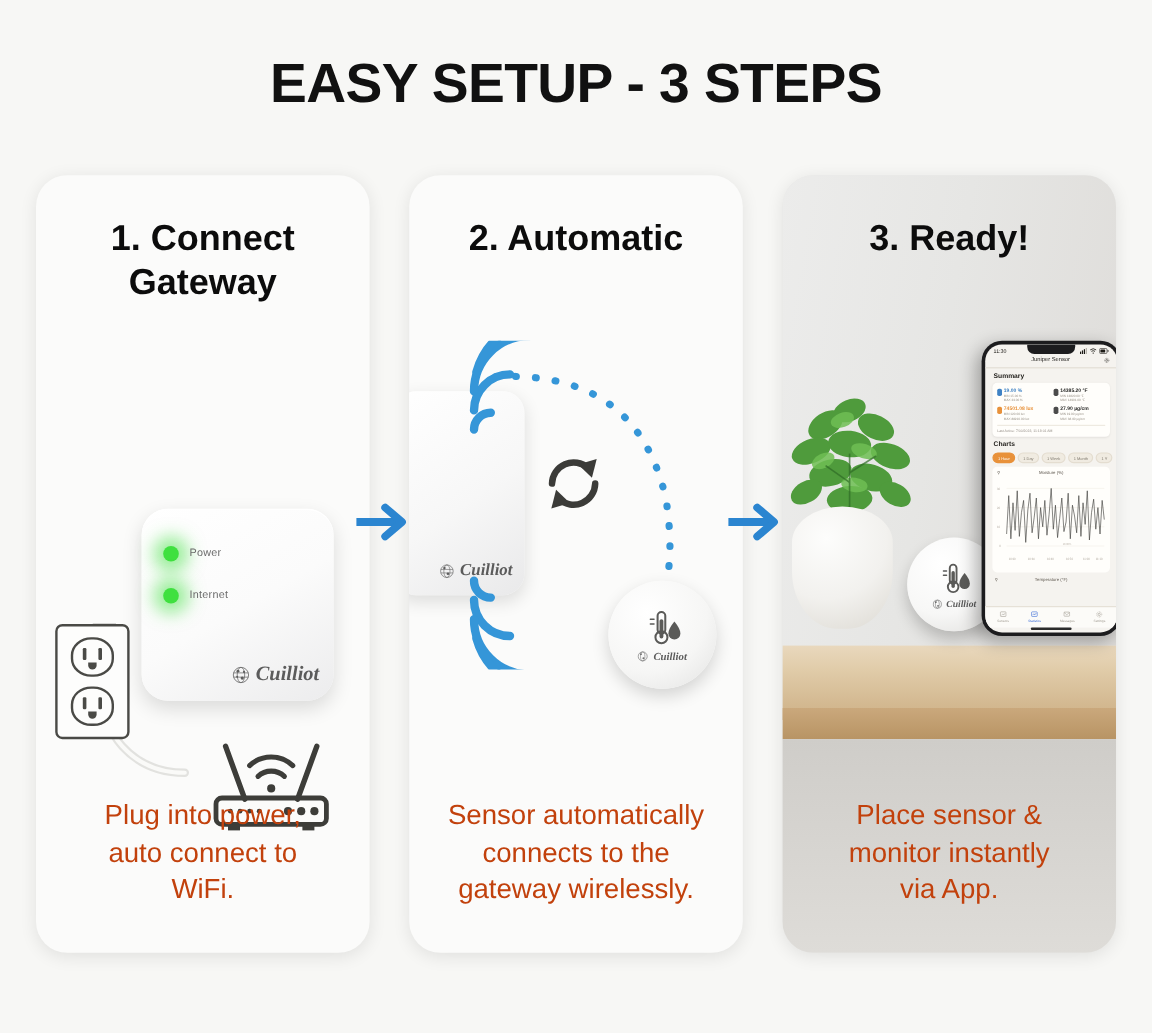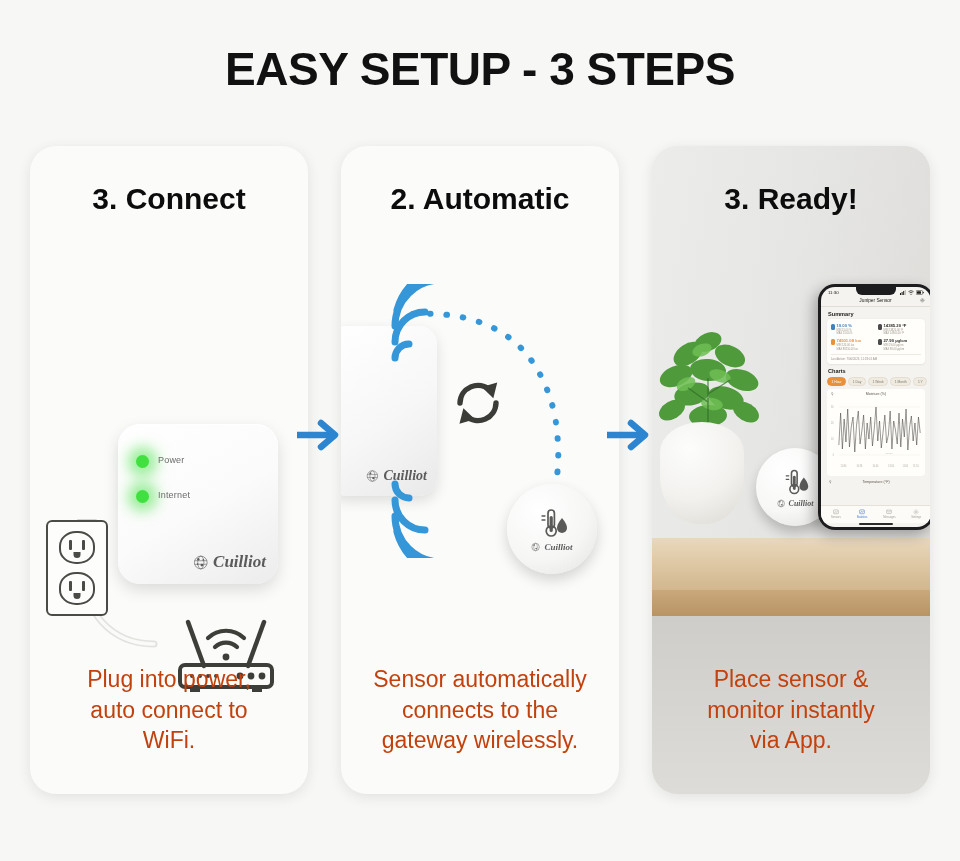--- a/index.html
+++ b/index.html
@@ -358,21 +358,22 @@
 </style>
 </head>
 <body>
 
 <h1 id="page-title">EASY SETUP - 3 STEPS</h1>
 
 <div id="cards-row">
 
   <div class="step-card">
     <div class="card-title">
-      <div>3. Connect</div>
+      <div>1. Connect</div>
+      <div>Gateway</div>
     </div>
 
     <div class="card-scene">
 
       <div id="gateway-device">
         <span class="led" id="led-power"></span>
         <span class="led-label" id="label-power">Power</span>
         <span class="led" id="led-internet"></span>
         <span class="led-label" id="label-internet">Internet</span>
 

